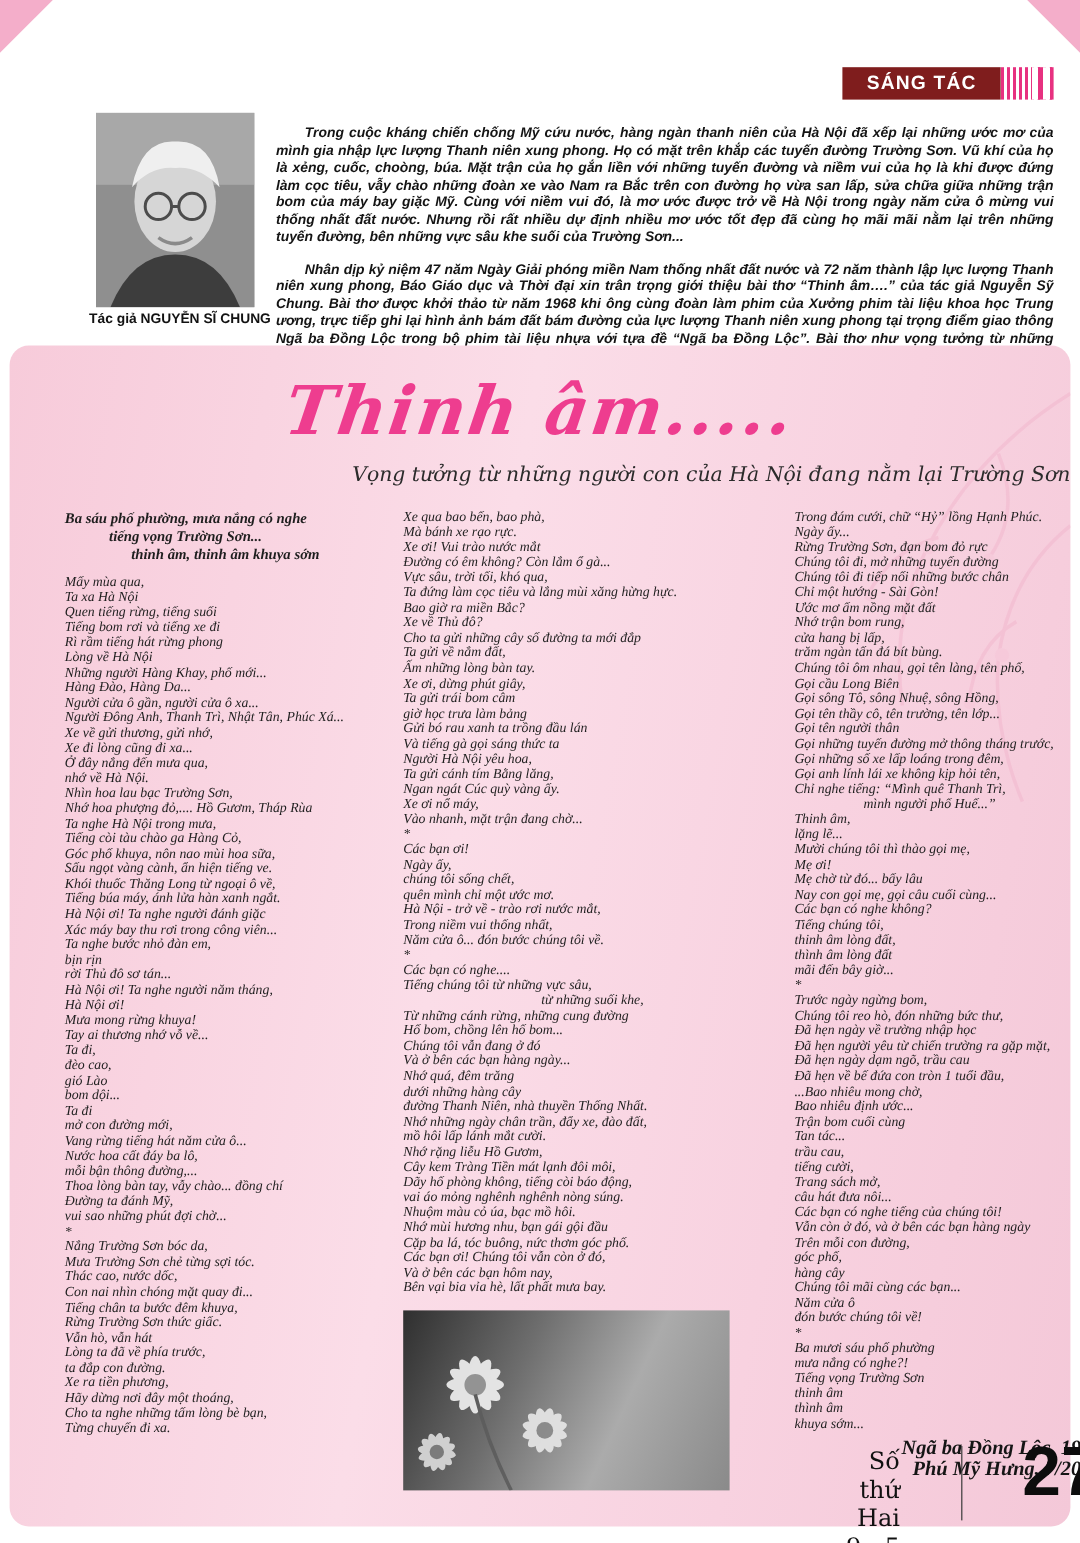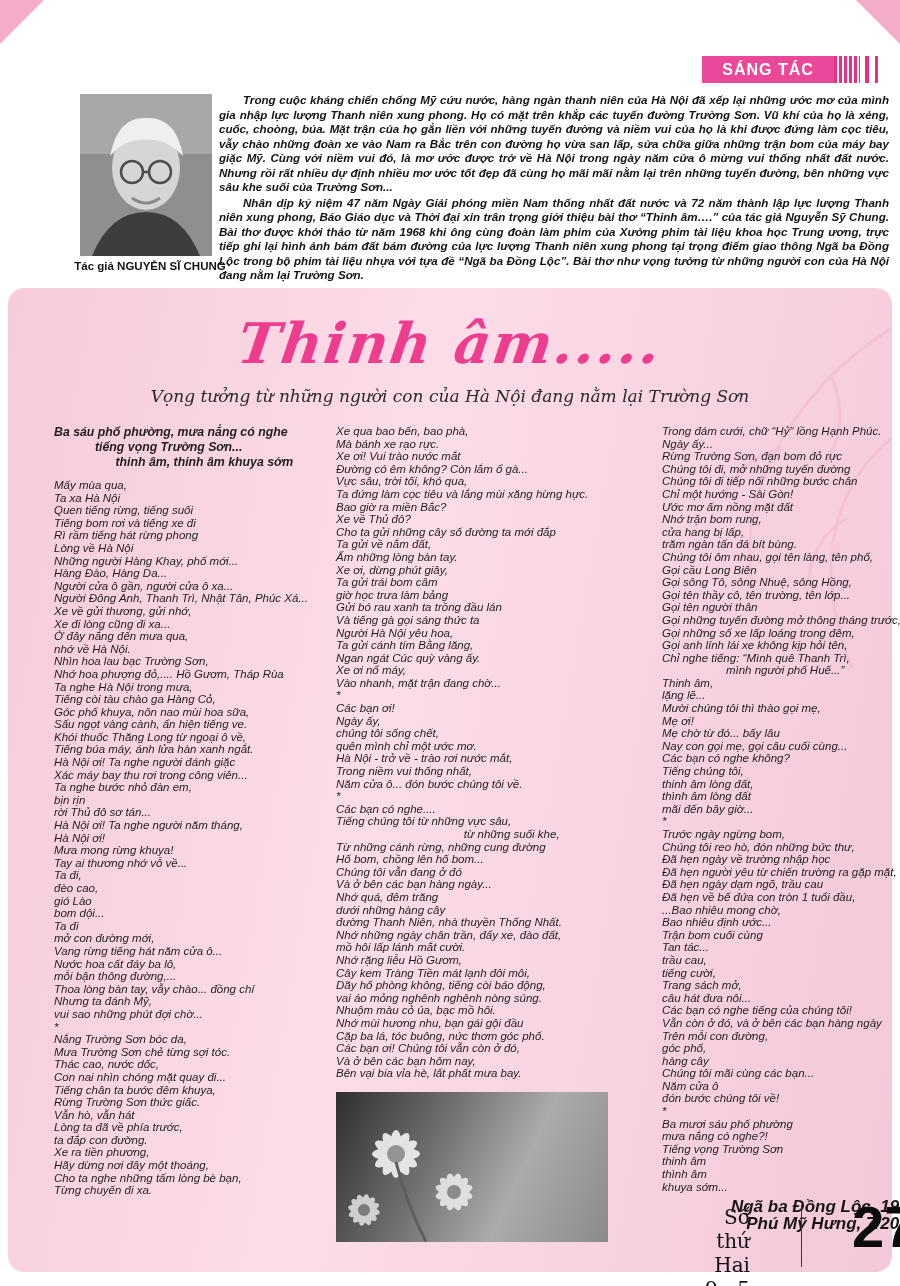--- a/index.html
+++ b/index.html
@@ -7,21 +7,21 @@
     width:900px;height:1286px;position:relative;background:#ffffff;
     font-family:"Liberation Sans", sans-serif;overflow:hidden;
   }
   
   .corner{position:absolute;width:0;height:0;border-style:solid;}
   .corner-tl{top:0;left:0;border-width:44px 44px 0 0;border-color:#f4aeca transparent transparent transparent;}
   .corner-tr{top:0;right:0;border-width:0 44px 44px 0;border-color:transparent #f4aeca transparent transparent;}
   
   .section-tag{
     position:absolute;top:56px;left:702px;width:132px;height:27px;
-    background:#ec4899;color:#fff;font-weight:bold;font-size:16px;letter-spacing:1px;
+    background:#7f1d1d;color:#fff;font-weight:bold;font-size:16px;letter-spacing:1px;
     display:flex;align-items:center;justify-content:center;
   }
   .stripes{
     position:absolute;top:56px;left:834px;width:44px;height:27px;
     background:
       linear-gradient(90deg, rgba(0,0,0,0) 0 26px, #fff 26px 31px, #e73180 31px 35px, #fff 35px 41px, #e73180 41px 44px),
       repeating-linear-gradient(90deg,#e73180 0 3px,#ffffff 3px 5px);
   }
   
   .author-photo{
@@ -31,40 +31,40 @@
   }
   .photo-caption{
     position:absolute;top:260px;left:70px;width:160px;
     font-size:11.5px;font-weight:bold;color:#121212;text-align:center;
   }
   .intro-text{
     position:absolute;top:92px;left:218px;width:672px;
     font-style:italic;font-weight:bold;font-size:11.6px;line-height:14.5px;
     color:#141414;text-align:justify;
   }
-  .intro-text p{margin:1px;text-indent:24px;}
+  .intro-text p{margin:12px;text-indent:24px;}
   
   .poem-area{
     position:absolute;left:8px;top:288px;width:884px;height:984px;
     background:linear-gradient(100deg,#f7cbda 0%,#fbdde8 42%,#f8d2e0 72%,#f4c8d8 100%);
     border-radius:16px;
   }
   .branch-decor{position:absolute;right:0;top:0;opacity:.5;pointer-events:none;}
   .poem-title{
     position:absolute;top:22px;left:0;width:100%;text-align:center;
     font-family:"DejaVu Serif", serif;font-style:italic;font-weight:bold;
     font-size:56px;color:#ee3d8f;transform:skewX(-8deg);letter-spacing:2px;
   }
   .poem-subtitle{
-    position:absolute;top:98px;left:0;width:100%;text-align:center;
+    position:absolute;top:98px;left:0;width:100%;text-align:right;
     font-family:"DejaVu Serif", serif;font-style:italic;font-size:17px;color:#2b2b2b;
   }
   .poem-col{
     position:absolute;top:137px;
-    font-family:Liberation Sans, sans-serif;font-style:italic;
+    font-family:Liberation Serif, serif;font-style:italic;
     font-size:11.5px;line-height:12.6px;color:#1e1e1e;
   }
   .col1{left:46px;width:284px;}
   .col2{left:328px;width:278px;}
   .col3{left:606px;width:280px;margin-left:48px;}
   .pline{white-space:pre-wrap;}
   .epigraph{margin-bottom:9px;}
   .epigraph .pline{font-weight:bold;font-size:12.3px;line-height:15px;}
   .flower-photo{
     margin-top:12px;width:272px;height:150px;position:relative;overflow:hidden;
@@ -182,21 +182,21 @@
         <div class="pline">Ta đi,</div>
         <div class="pline">đèo cao,</div>
         <div class="pline">gió Lào</div>
         <div class="pline">bom dội...</div>
         <div class="pline">Ta đi</div>
         <div class="pline">mở con đường mới,</div>
         <div class="pline">Vang rừng tiếng hát năm cửa ô...</div>
         <div class="pline">Nước hoa cất đáy ba lô,</div>
         <div class="pline">mỗi bận thông đường,...</div>
         <div class="pline">Thoa lòng bàn tay, vẫy chào... đồng chí</div>
-        <div class="pline">Nhưng ta đánh Mỹ,</div>
+        <div class="pline">Đường ta đánh Mỹ,</div>
         <div class="pline">vui sao những phút đợi chờ...</div>
         <div class="pline">*</div>
         <div class="pline">Nắng Trường Sơn bóc da,</div>
         <div class="pline">Mưa Trường Sơn chẻ từng sợi tóc.</div>
         <div class="pline">Thác cao, nước dốc,</div>
         <div class="pline">Con nai nhìn chóng mặt quay đi...</div>
         <div class="pline">Tiếng chân ta bước đêm khuya,</div>
         <div class="pline">Rừng Trường Sơn thức giấc.</div>
         <div class="pline">Vẫn hò, vẫn hát</div>
         <div class="pline">Lòng ta đã về phía trước,</div>

